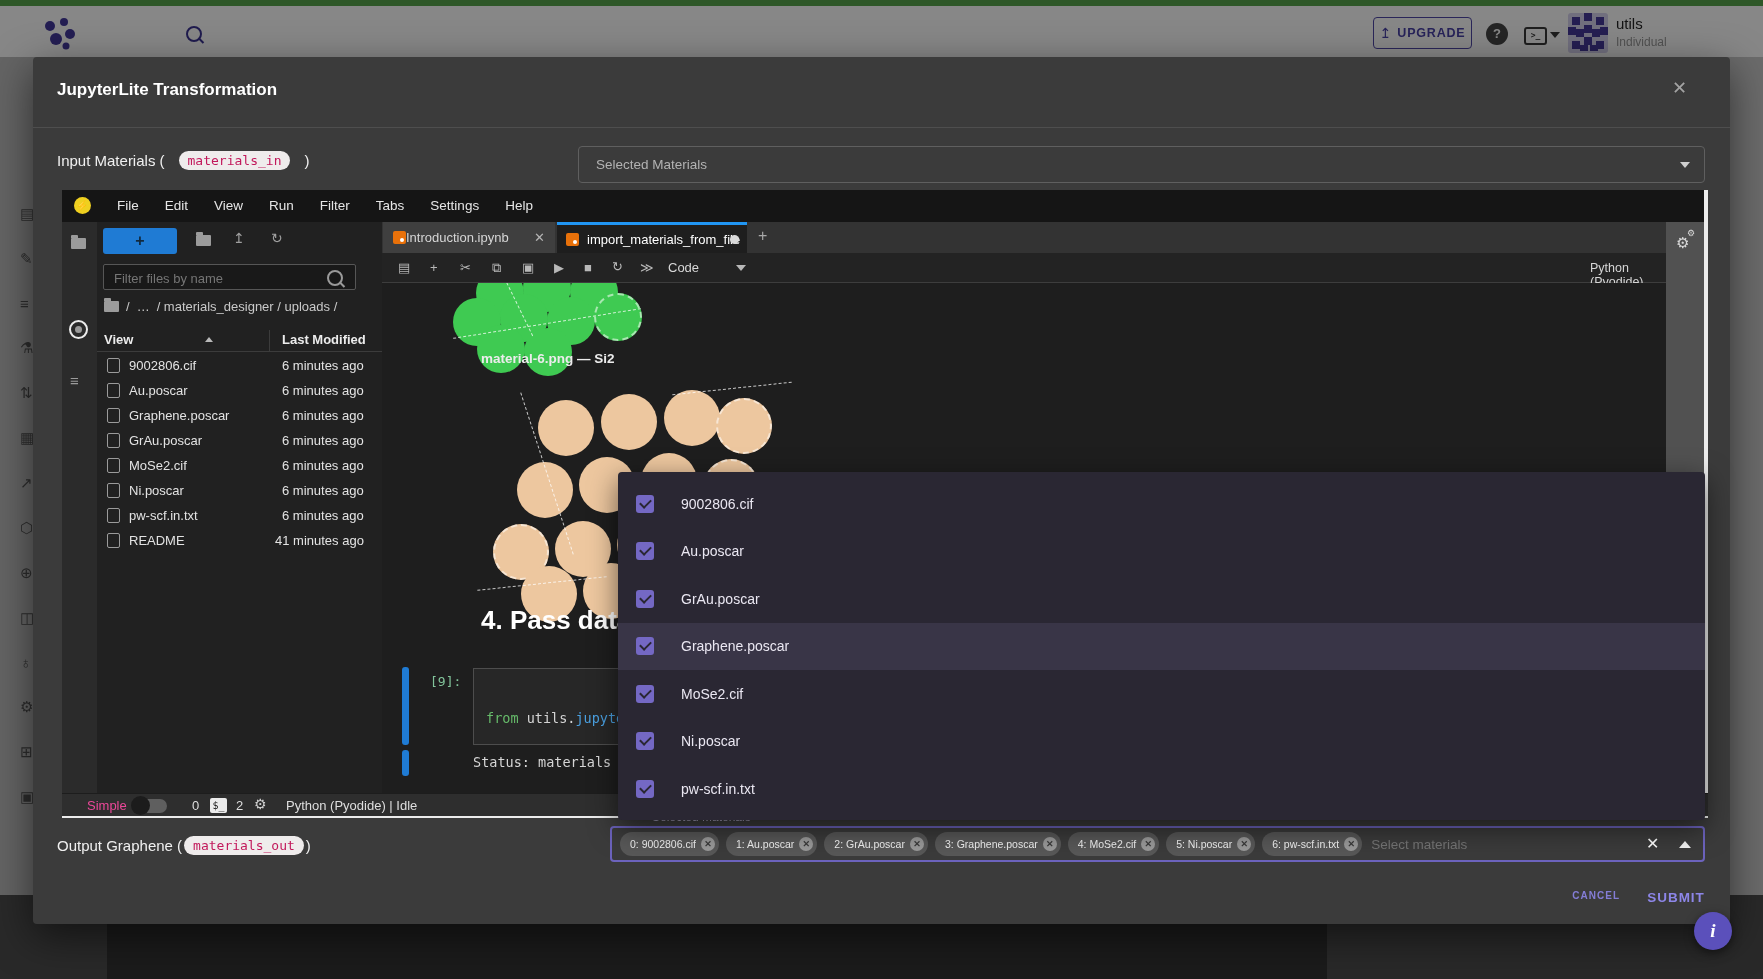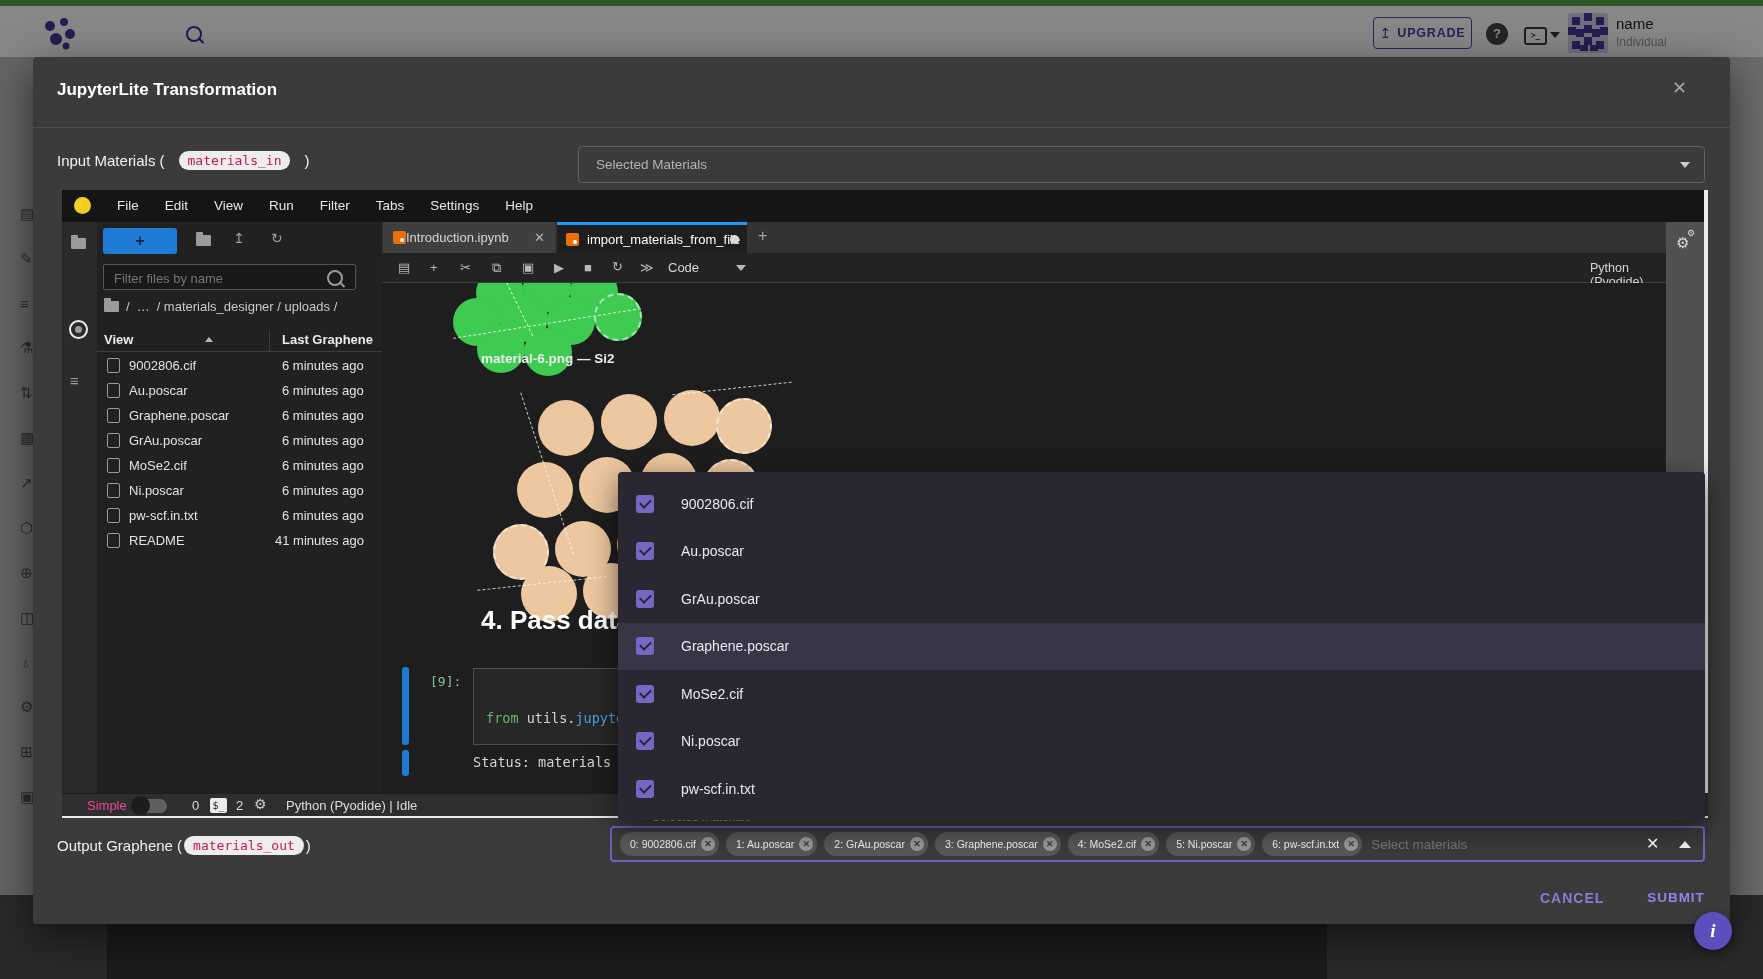--- a/index.html
+++ b/index.html
@@ -78,21 +78,21 @@
           <rect x="24" y="16" width="8" height="8"></rect>
         <rect x="0" y="14" width="8" height="8"></rect>
           <rect x="32" y="14" width="8" height="8"></rect>
         <rect x="4" y="28" width="8" height="8"></rect>
           <rect x="16" y="24" width="8" height="8"></rect>
           <rect x="28" y="28" width="8" height="8"></rect>
         <rect x="12" y="32" width="8" height="6"></rect>
           <rect x="22" y="32" width="8" height="6"></rect>
       </g>
     </svg>
-    <div class="ab" style="left:1616px;top:9px;font-size:15px;color:#262626;">name</div>
+    <div class="ab" style="left:1616px;top:9px;font-size:15px;color:#262626;">utils</div>
     <div class="ab" style="left:1616px;top:29px;font-size:12px;color:#9a9a9a;">Individual</div>
   </div>
 
   <div class="ab" style="left:0;top:57px;width:62px;height:867px;background:#bdbdbd;">
     <div style="position:absolute;left:20px;top:148px;display:flex;flex-direction:column;gap:27px;color:#555;font-size:15px;">
       <span>▤</span>
         <span>✎</span>
       <span>≡</span>
         <span>⚗</span>
       <span>⇅</span>
@@ -166,21 +166,21 @@
         <div class="foldr"></div>
         <span>/</span>
         <span>…</span>
         <span>/ materials_designer / uploads /</span>
       </div>
 
       <div style="position:absolute;left:0;top:108px;width:285px;height:21px;border-bottom:1px solid #3c3c3c;">
         <span style="position:absolute;left:7px;top:2px;font-size:13px;font-weight:bold;color:#ececec;">View</span>
         <div class="tri-up" style="position:absolute;left:108px;top:7px;"></div>
         <div style="position:absolute;left:172px;top:0;width:1px;height:21px;background:#3c3c3c;"></div>
-        <span style="position:absolute;left:185px;top:2px;font-size:13px;font-weight:bold;color:#ececec;">Last Graphene</span>
+        <span style="position:absolute;left:185px;top:2px;font-size:13px;font-weight:bold;color:#ececec;">Last Modified</span>
       </div>
 
       <div style="position:absolute;left:0;top:131px;width:285px;">
         <div class="flexr" style="height:25px;">
             <div class="ficon" style="margin-left:10px;"></div>
             <span style="margin-left:9px;font-size:13px;color:#e3e3e3;">9002806.cif</span>
             <span style="position:absolute;left:185px;font-size:13px;color:#e3e3e3;">6 minutes ago</span>
           </div>
         <div class="flexr" style="height:25px;">
             <div class="ficon" style="margin-left:10px;"></div>
@@ -381,18 +381,18 @@
         </div>
     </div>
   </div>
 
   <div class="ab flexr" style="left:57px;top:832px;height:26px;gap:2px;z-index:20;">
     <span style="font-size:15px;color:#f0f0f0;">Output Graphene (</span>
     <span class="codechip">materials_out</span>
     <span style="font-size:15px;color:#f0f0f0;">)</span>
   </div>
 
-  <div class="ab" style="left:1540px;top:890px;width:80px;text-align:left;font-size:14px;font-weight:bold;letter-spacing:1px;color:#847dd6;z-index:20;">CANCEL</div>
+  <div class="ab" style="left:1540px;top:890px;width:80px;text-align:right;font-size:10px;font-weight:bold;letter-spacing:1px;color:#847dd6;z-index:20;">CANCEL</div>
   <div class="ab" style="left:1636px;top:890px;width:80px;text-align:center;font-size:13.5px;font-weight:bold;letter-spacing:1px;color:#8d86e8;z-index:20;">SUBMIT</div>
 
   <div class="ab" style="left:1694px;top:912px;width:38px;height:38px;background:#5b50bb;border-radius:50%;z-index:40;box-shadow:0 3px 10px rgba(0,0,0,.5);
               color:#fff;font-family:'Liberation Serif',serif;font-style:italic;font-weight:bold;font-size:19px;text-align:center;line-height:38px;">i</div>
 </div>
 
 </body></html>

